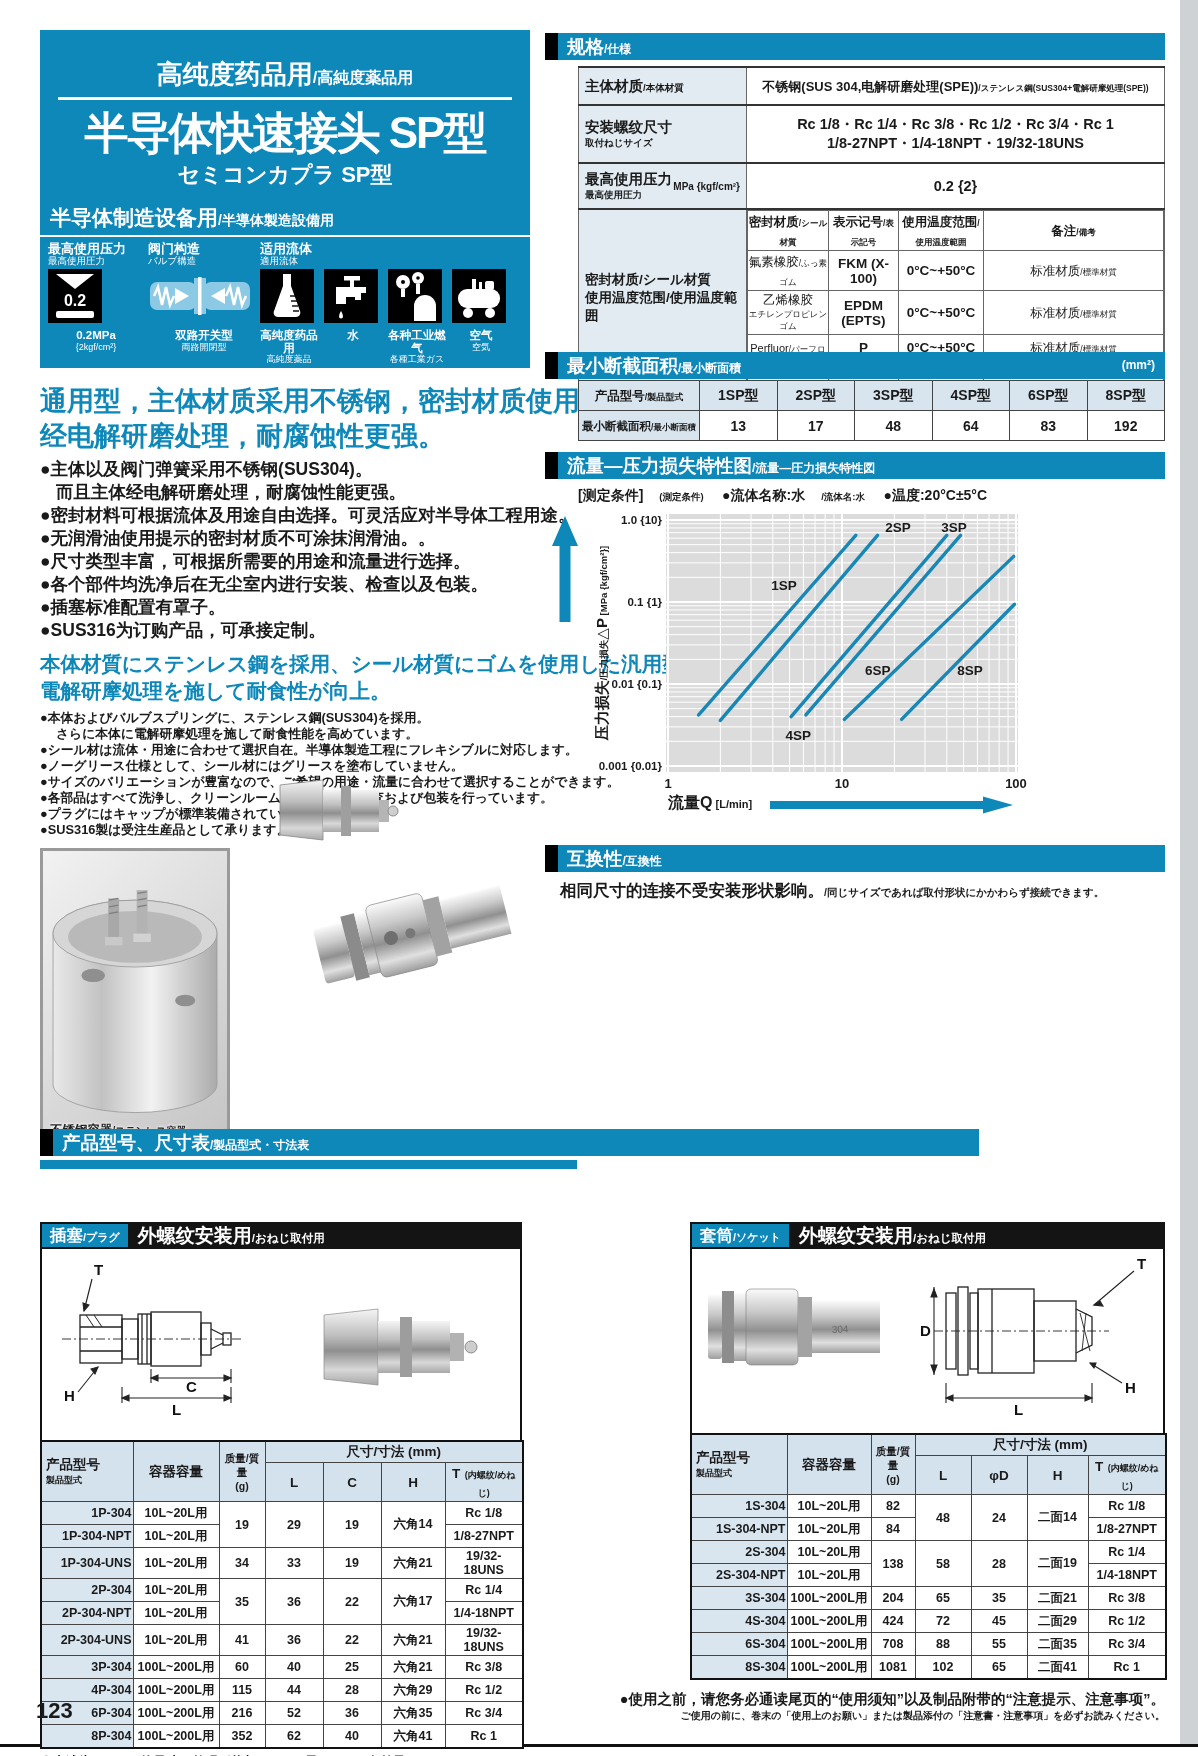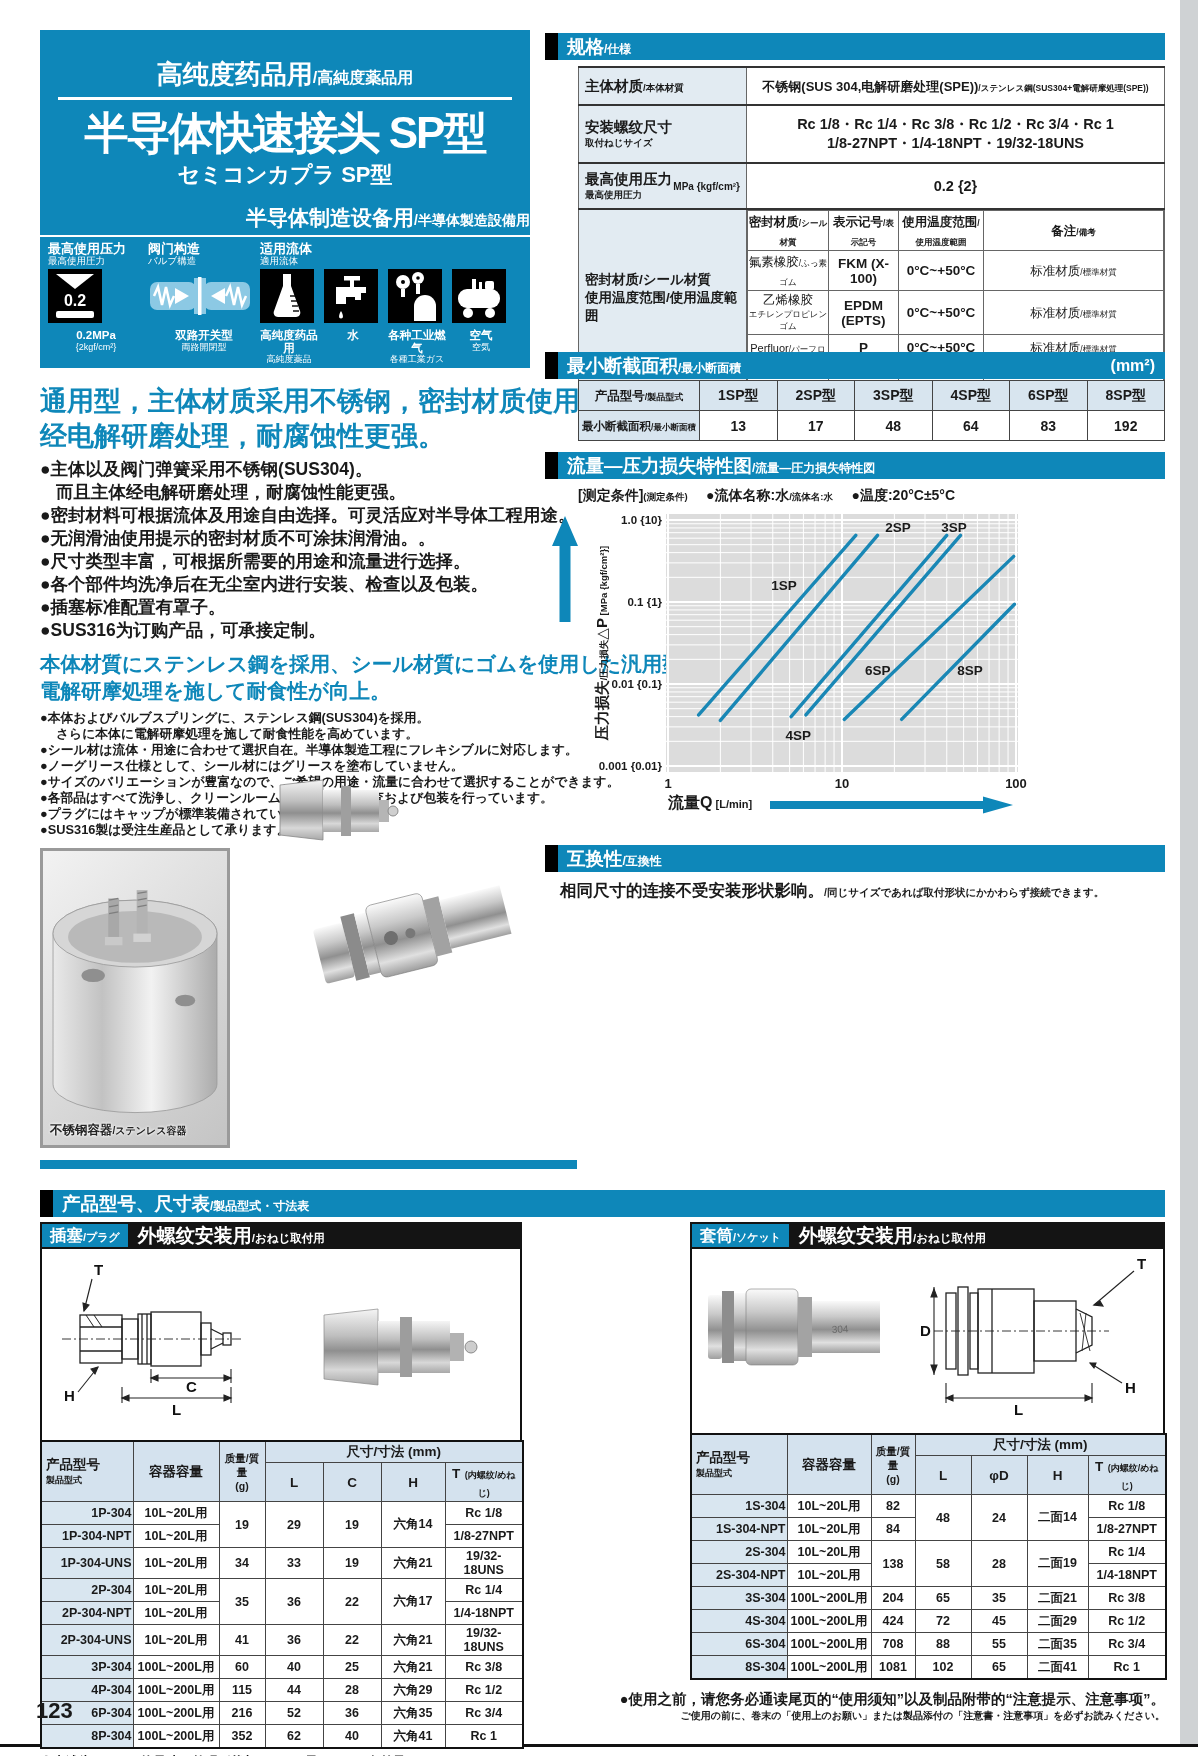--- a/index.html
+++ b/index.html
@@ -7,21 +7,21 @@
   #page{position:relative;width:1198px;height:1756px;background:#ffffff;overflow:hidden;}
   .abs{position:absolute;}
   
   .blue-block{left:40px;top:30px;width:490px;height:338px;background:#0e87b9;color:#fff;}
   .cat{ text-align:center;padding-top:27px;}
   .cat .t1{font-size:26px;font-weight:bold;}
   .cat .t2{font-size:16px;font-weight:bold;}
   .cat-rule{margin:5px 18px 0 18px;border-bottom:3px solid #fff;}
   .main-title{text-align:center;font-size:44px;font-weight:bold;letter-spacing:-2px;margin-top:8px;line-height:50px;white-space:nowrap;}
   .sub-title{text-align:center;font-size:22px;font-weight:bold;margin-top:2px;}
-  .app-line{margin:14px 0 0 10px;text-align:right;}
+  .app-line{margin:14px 0 0 10px;}
   .app-line .t1{font-size:21px;font-weight:bold;}
   .app-line .t2{font-size:14px;font-weight:bold;}
   .app-rule{border-bottom:2px solid #fff;margin-top:3px;}
   .features{display:flex;padding:5px 4px 0 8px;}
   .feat{text-align:left;}
   .feat .lab1{font-size:13px;font-weight:bold;line-height:14px;}
   .feat .lab2{font-size:9.5px;line-height:10px;}
   .ficon{width:54px;height:54px;background:#000;margin-top:3px;}
   .fcap{text-align:center;font-size:11.5px;font-weight:bold;line-height:12.5px;margin-top:2px;}
   .fcap2{text-align:center;font-size:9px;line-height:10px;font-weight:normal;}
@@ -37,21 +37,21 @@
   .photo-container{left:40px;top:848px;width:190px;height:300px;border:3px solid #9a9a9a;box-sizing:border-box;background:linear-gradient(135deg,#f2f2f2,#d9d9d9 55%,#c4c4c4);}
   .container-caption{position:absolute;left:7px;bottom:6px;font-weight:bold;color:#222;text-shadow:0 0 3px #fff,0 0 3px #fff;}
   .container-caption .t1{font-size:12.5px;}
   .container-caption .t2{font-size:10px;}
   
   .sec-bar{height:27px;background:#0e87b9;color:#fff;}
   .sec-bar .sq{position:absolute;left:0;top:0;width:13px;height:27px;background:#000;}
   .sec-bar .txt{padding-left:22px;line-height:27px;white-space:nowrap;}
   .sec-bar .t1{font-size:18.5px;font-weight:bold;}
   .sec-bar .t2{font-size:12px;font-weight:bold;}
-  .sec-bar .unit{position:absolute;right:10px;top:0;line-height:27px;font-size:16px;font-weight:bold;}
+  .sec-bar .unit{position:absolute;right:10px;top:0;line-height:27px;font-size:12px;font-weight:bold;}
   
   .spec-table{left:578px;top:66px;width:587px;border-collapse:collapse;table-layout:fixed;}
   .spec-table td{border:1px solid #666;border-top:2px solid #333;border-bottom:2px solid #333;}
   .spec-table .lab{background:#e2ebf2;width:155px;padding:2px 6px;vertical-align:middle;}
   .spec-table .lab .l1{font-size:14.5px;font-weight:bold;}
   .spec-table .lab .l2{font-size:9.5px;font-weight:bold;}
   .spec-table .val{text-align:center;vertical-align:middle;font-weight:600;}
   .v-main{font-size:14.5px;font-weight:bold;}
   .v-small{font-size:8.5px;font-weight:bold;}
   .seal-wrap{padding:0 !important;}
@@ -66,21 +66,21 @@
   .min-table th{background:#d8e5ef;font-weight:bold;}
   .min-table .rowlab{background:#d8e5ef;width:118px;font-weight:bold;}
   .min-table td{background:#fff;font-weight:600;}
   
   .compat-text{left:560px;top:880px;width:605px;white-space:nowrap;}
   .compat-text .t1{font-size:16.5px;font-weight:bold;font-family:Liberation Mono, monospace;}
   .compat-text .t2{font-size:10.5px;font-weight:bold;}
   
   .cond{left:578px;top:486px;width:600px;white-space:nowrap;}
   .cond .b{font-size:14px;font-weight:bold;}
-  .cond .s{font-size:9.5px;font-weight:bold;}
+  .cond .s{font-size:9.5px;font-weight:bold;padding-left:16px;}
   
   .blue-divider{left:40px;top:1160px;width:537px;height:9px;background:#0e87b9;}
   .right-strip{left:1180px;top:0;width:18px;height:1745px;background:#cfd2d4;}
   .bottom-rule{left:0;top:1744px;width:1198px;height:3px;background:#111;}
   
   .prod-block{box-sizing:border-box;}
   .black-bar{height:27px;background:#141414;color:#fff;display:flex;align-items:center;}
   .black-bar .tag{background:#0e87b9;height:23px;margin:2px 0 2px 2px;padding:0 8px;line-height:23px;white-space:nowrap;}
   .black-bar .tag .t1{font-size:16.5px;font-weight:bold;}
   .black-bar .tag .t2{font-size:11px;font-weight:bold;}
@@ -532,21 +532,21 @@
 
   <div class="abs sec-bar" style="left:545px;top:845px;width:620px;">
     <div class="sq"></div>
     <div class="txt"><span class="t1">互换性</span><span class="t2">/互換性</span></div>
   </div>
   <div class="abs compat-text">
     <span class="t1">相同尺寸的连接不受安装形状影响。</span><span class="t2">/同じサイズであれば取付形状にかかわらず接続できます。</span>
   </div>
 
   <div class="abs blue-divider"></div>
-  <div class="abs sec-bar" style="left:40px;top:1190px;width:1125px;">
+  <div class="abs sec-bar" style="left:40px;top:1129px;width:939px;">
     <div class="sq"></div>
     <div class="txt"><span class="t1">产品型号、尺寸表</span><span class="t2">/製品型式・寸法表</span></div>
   </div>
 
   <div class="abs prod-block" style="left:40px;top:1222px;width:482px;">
     <div class="black-bar">
       <div class="tag"><span class="t1">插塞</span><span class="t2">/プラグ</span></div>
       <div class="ttl"><span class="t1">外螺纹安装用</span><span class="t2">/おねじ取付用</span></div>
     </div>
     <div class="draw-area" style="height:191px;">

